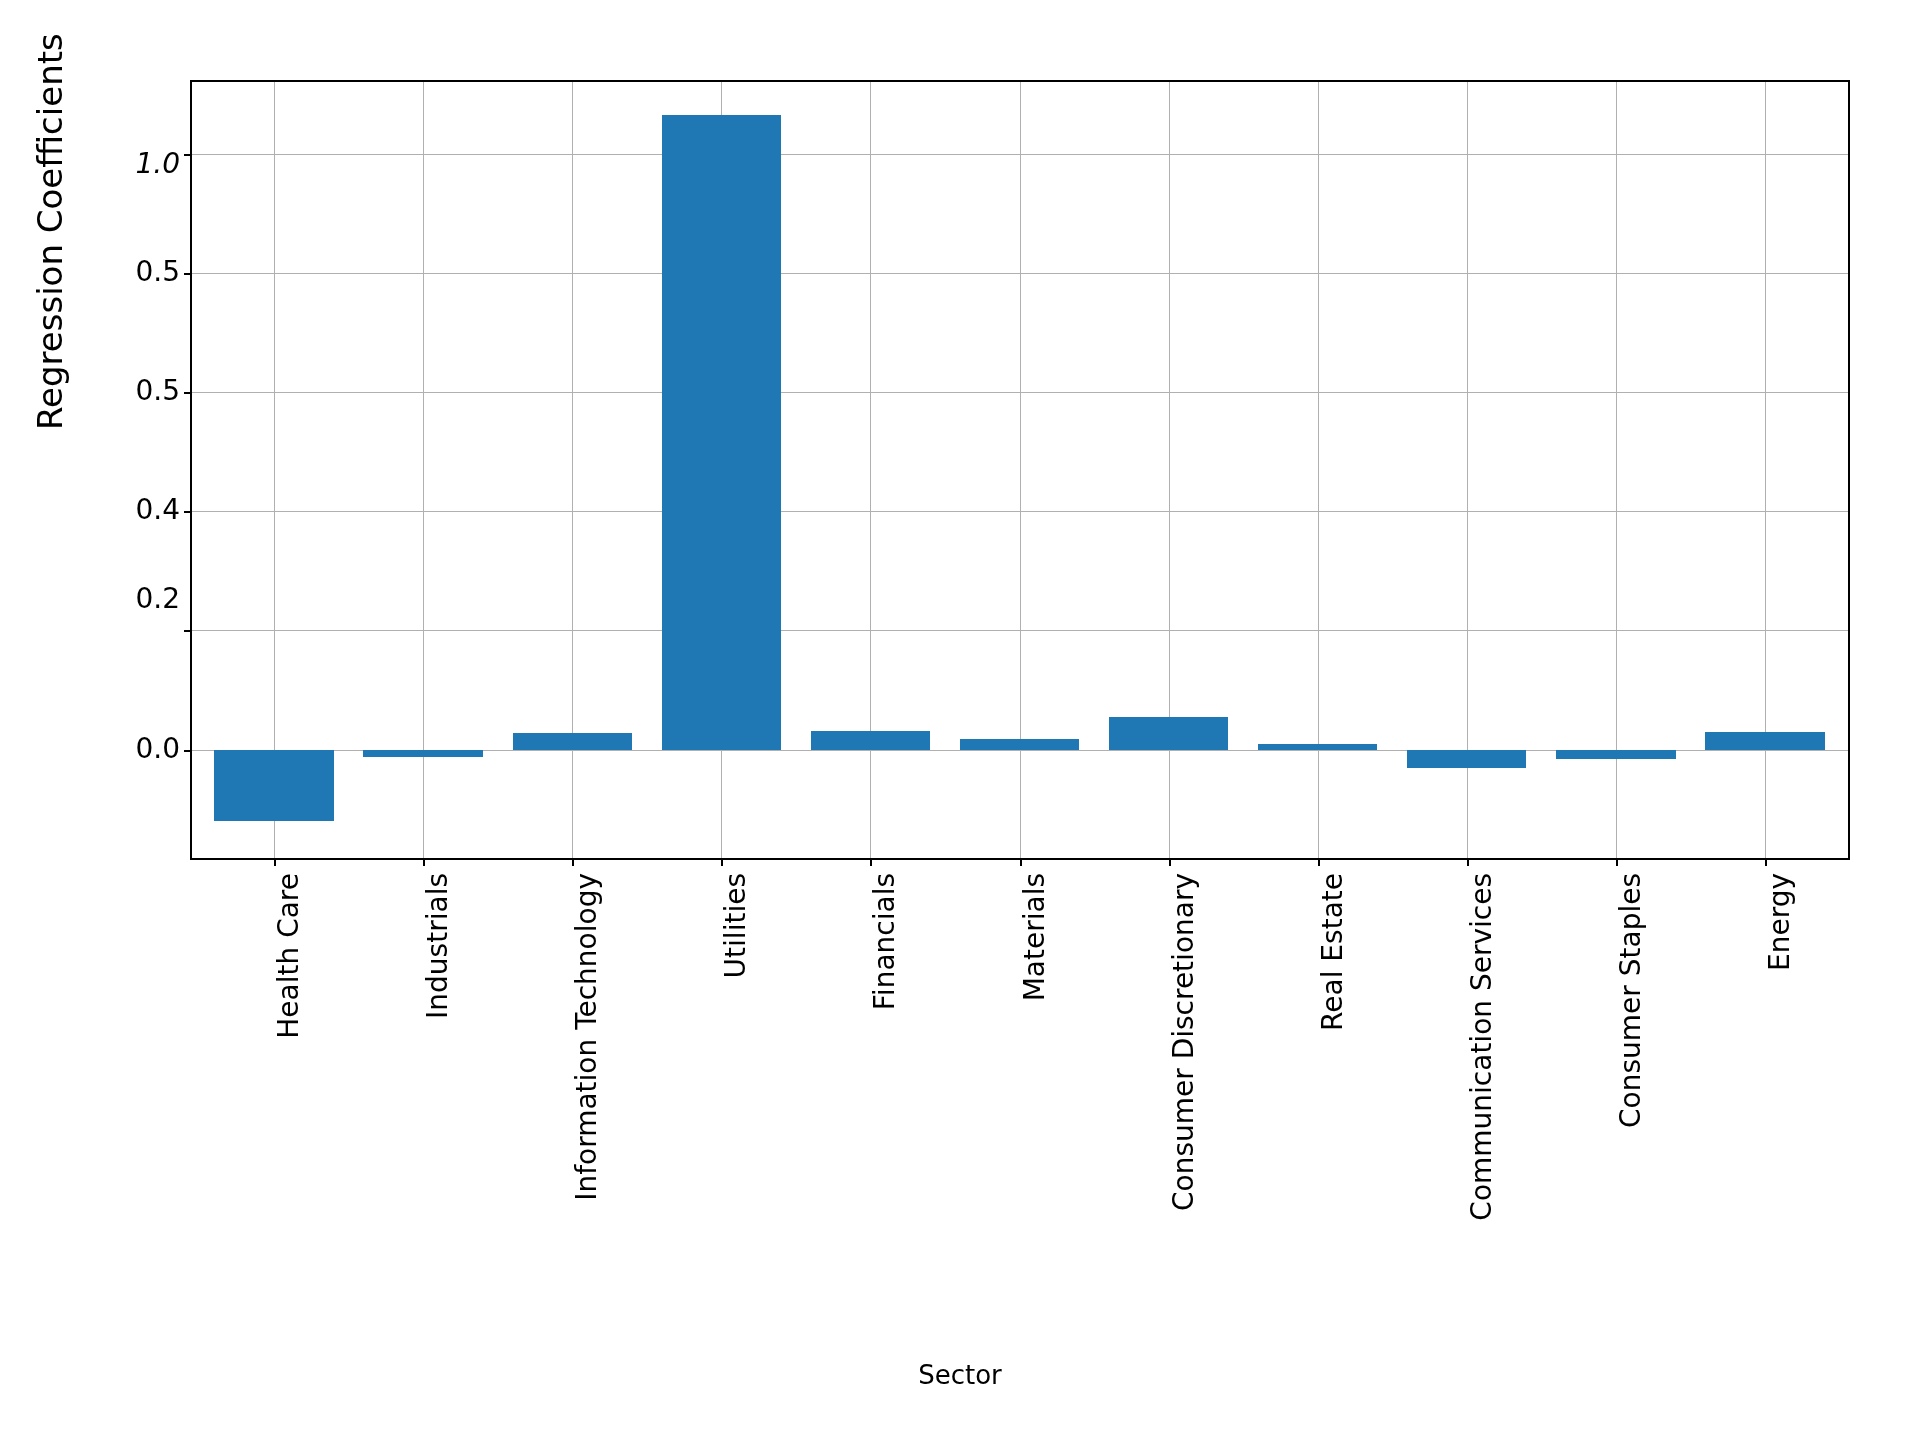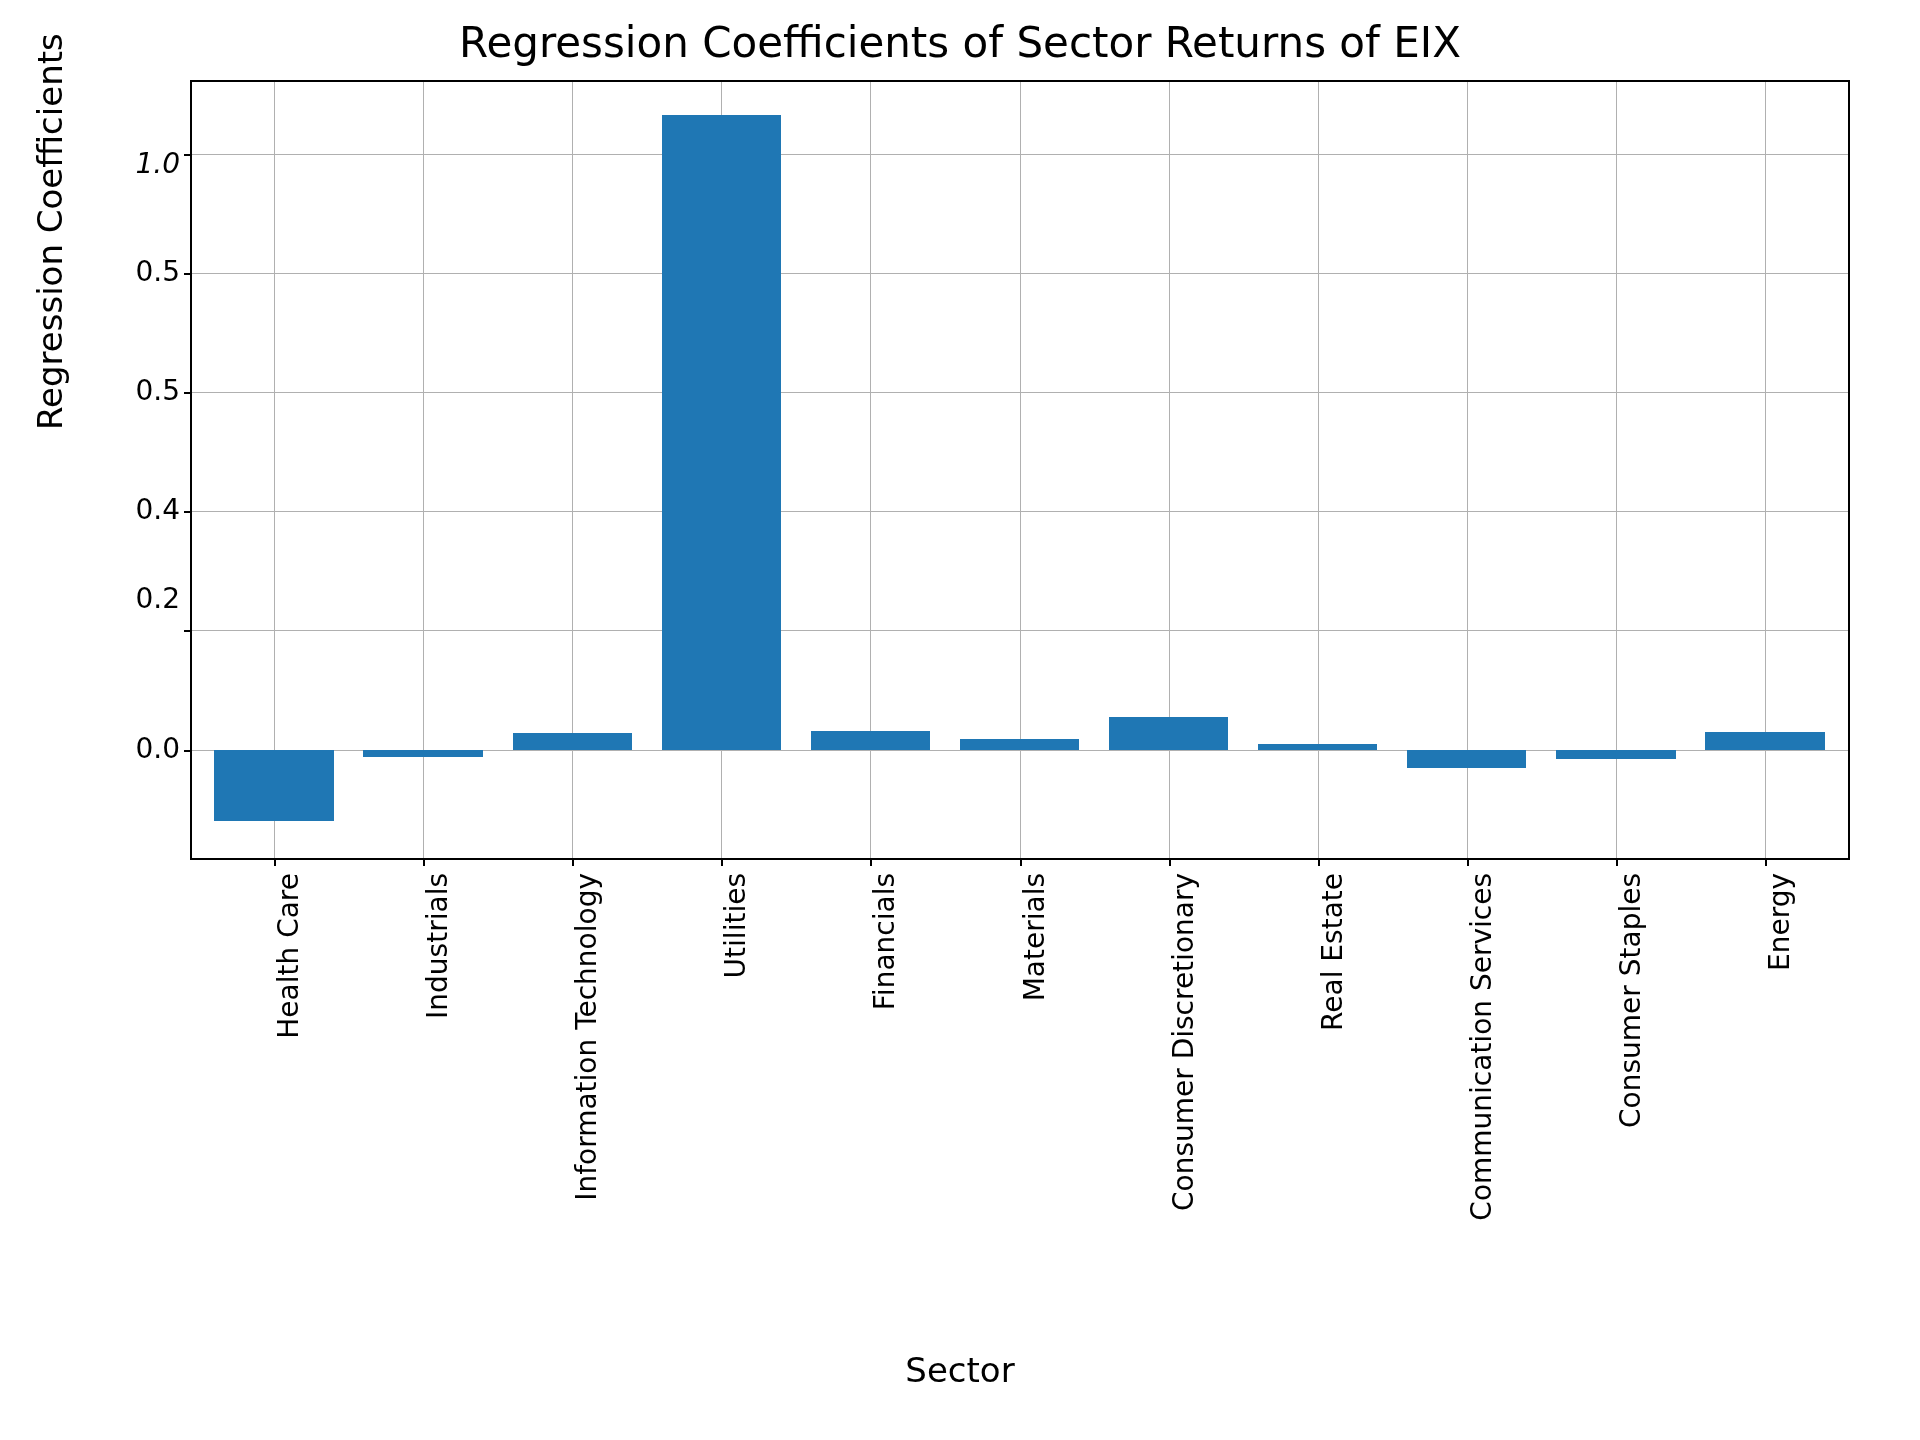--- a/index.html
+++ b/index.html
@@ -34,21 +34,21 @@
     transform: rotate(-90deg);
     transform-origin: left top;
     white-space: nowrap;
   }
   .xlabel {
     position: absolute;
     bottom: 50px;
     left: 0;
     width: 100%;
     text-align: center;
-    font-size: 34px;
+    font-size: 26px;
     color: #000;
   }
   .plot-area {
     position: absolute;
     left: 190px;
     top: 80px;
     width: 1660px;
     height: 780px;
     border: 2.5px solid #000;
     box-sizing: border-box;
@@ -102,21 +102,20 @@
     width: 8px;
     border-top: 2px solid #000;
     left: -8px;
   }
 </style>
 </head>
 <body>
 
 <div class="figure">
 
-  <div class="title">Regression Coefficients of Sector Returns of EIX</div>
 
   <div class="ylabel">Regression Coefficients</div>
 
   <div class="plot-area" id="plot-area">
       <div class="hgrid" style="top: 667.692px;"></div>
       <div class="ytick-mark" style="top: 667.692px;"></div>
       <div class="hgrid" style="top: 548.462px;"></div>
       <div class="ytick-mark" style="top: 548.462px;"></div>
       <div class="hgrid" style="top: 429.231px;"></div>
       <div class="ytick-mark" style="top: 429.231px;"></div>

